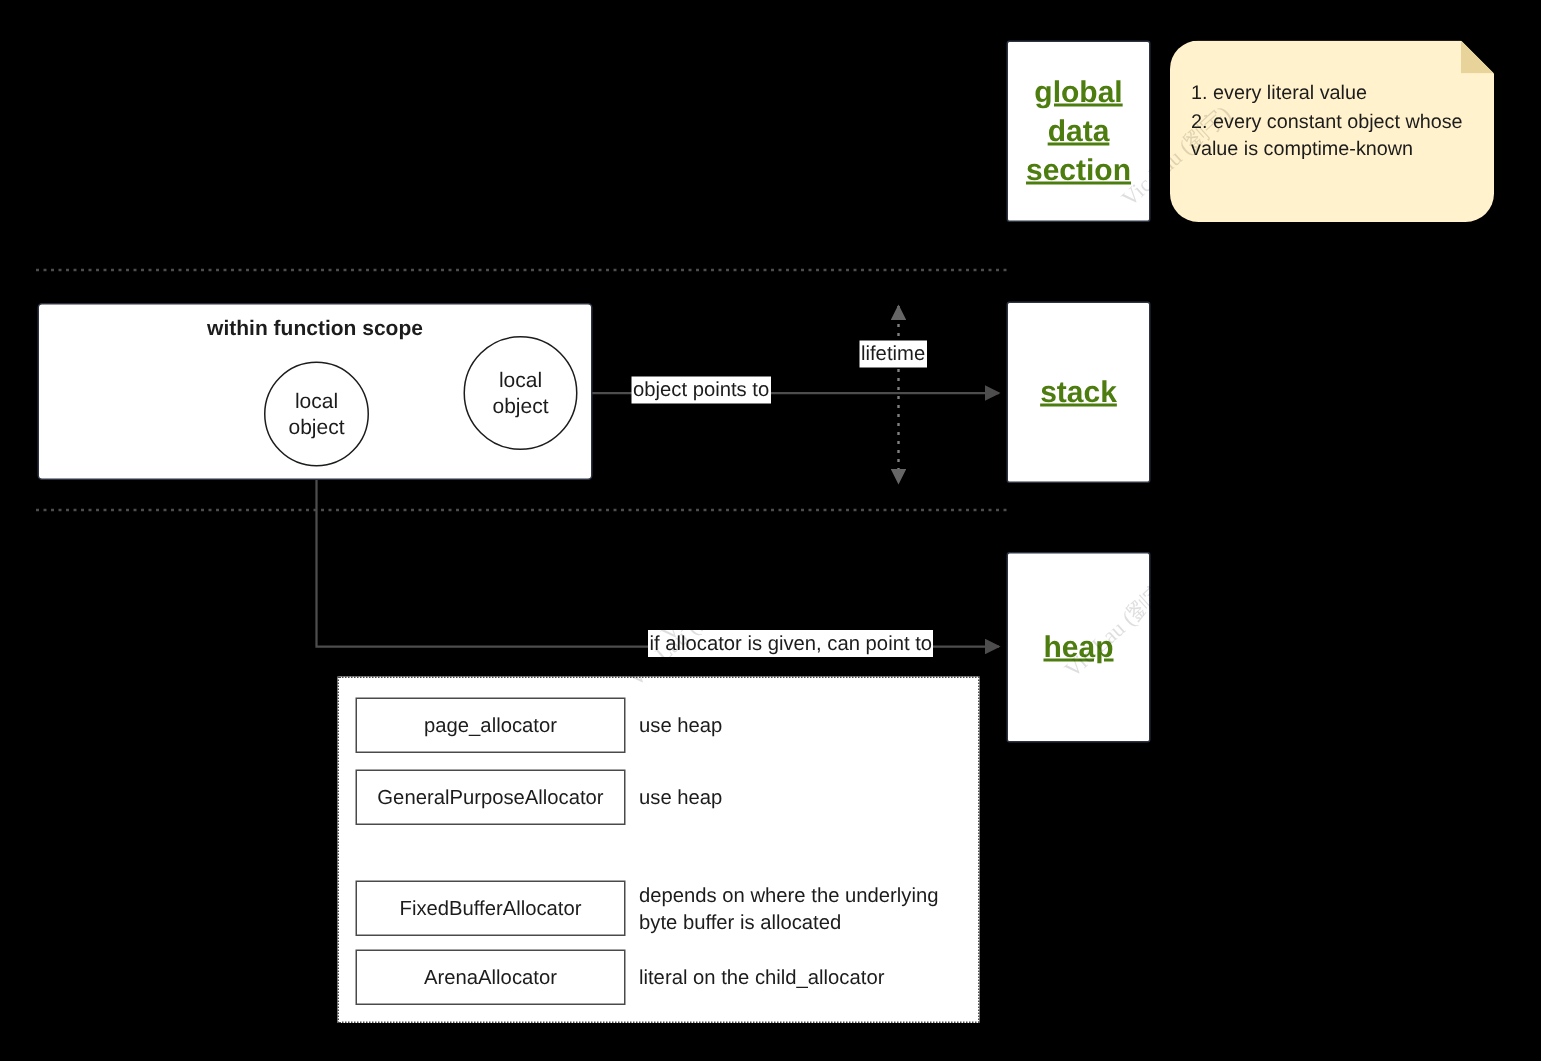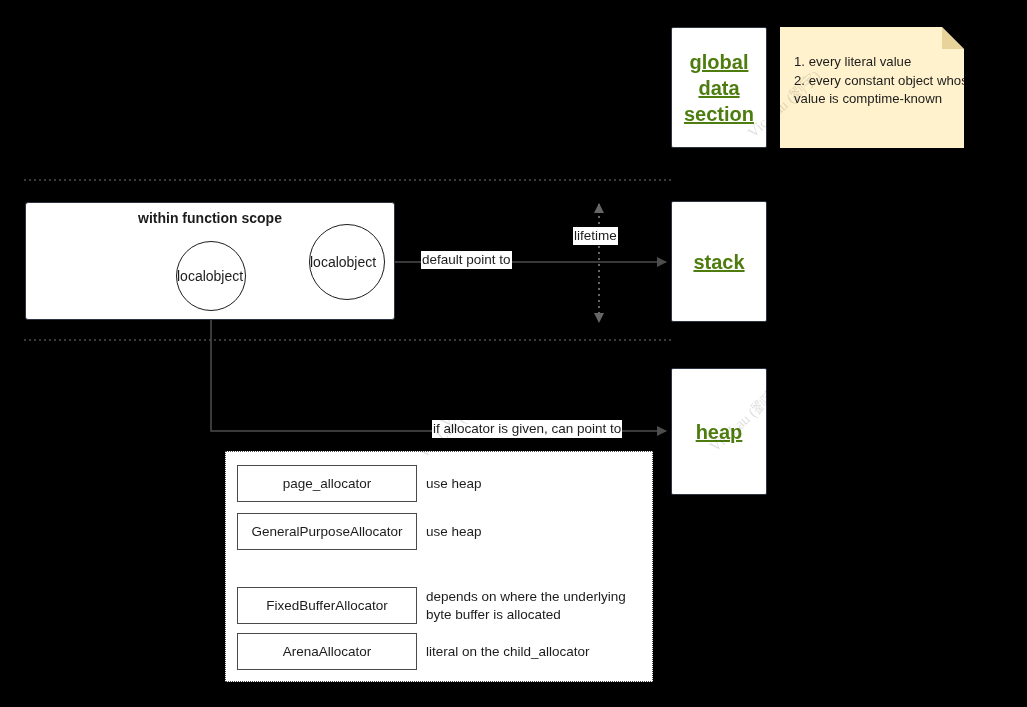--- a/index.html
+++ b/index.html
@@ -55,28 +55,29 @@
     width: 96px; height: 121px;
   }
   #heap-box {
     left: 671px; top: 368px;
     width: 96px; height: 127px;
   }
   
   #sticky-note {
     position: absolute;
     left: 780px; top: 27px;
-    width: 184px; height: 121px;
+    width: 216px; height: 121px;
     background: #fff2cc;
     box-sizing: border-box;
     padding: 26px 14px 26px 14px;
     font-size: 13.2px;
     line-height: 1.42;
     color: #1c1c1c;
     clip-path: polygon(0 0, calc(100% - 22px) 0, 100% 22px, 100% 100%, 0 100%);
+    border-radius: 19px;
   }
   #sticky-note-fold {
     position: absolute;
     right: 0; top: 0;
     width: 22px; height: 22px;
     background: #e8d49a;
     clip-path: polygon(0 0, 100% 100%, 0 100%);
   }
   .note-line { white-space: nowrap; }
   
@@ -98,22 +99,23 @@
     font-weight: bold;
     color: #1c1c1c;
   }
   .local-circle {
     position: absolute;
     border: 1.3px solid #1c1c1c;
     border-radius: 50%;
     background: transparent;
     box-sizing: border-box;
     display: flex;
-    flex-direction: row;
-    align-items: center;
+    flex-direction: column;
+    align-items: center;
+    justify-content: center;
     font-size: 14px;
     color: #1c1c1c;
     line-height: 1.2;
   }
   #local-object-left {
     left: 176px; top: 241px;
     width: 70px; height: 70px;
   }
   #local-object-right {
     left: 309px; top: 224px;
@@ -234,21 +236,21 @@
   </div>
 
   <div class="node-box" id="heap-box">
     <span>heap</span>
   </div>
 
   <div class="node-box" id="stack-box">
     <span>stack</span>
   </div>
 
-  <div class="edge-label" id="label-default-points-to">default point to</div>
+  <div class="edge-label" id="label-default-points-to">object points to</div>
   <div class="edge-label" id="label-lifetime">lifetime</div>
   <div class="edge-label" id="label-if-allocator">if allocator is given, can point to</div>
 
   <div id="allocator-panel">
 
     <div class="alloc-row" style="top:13px;">
       <div class="alloc-box">
         <span>page_allocator</span>
       </div>
       <div class="alloc-note">use heap</div>

